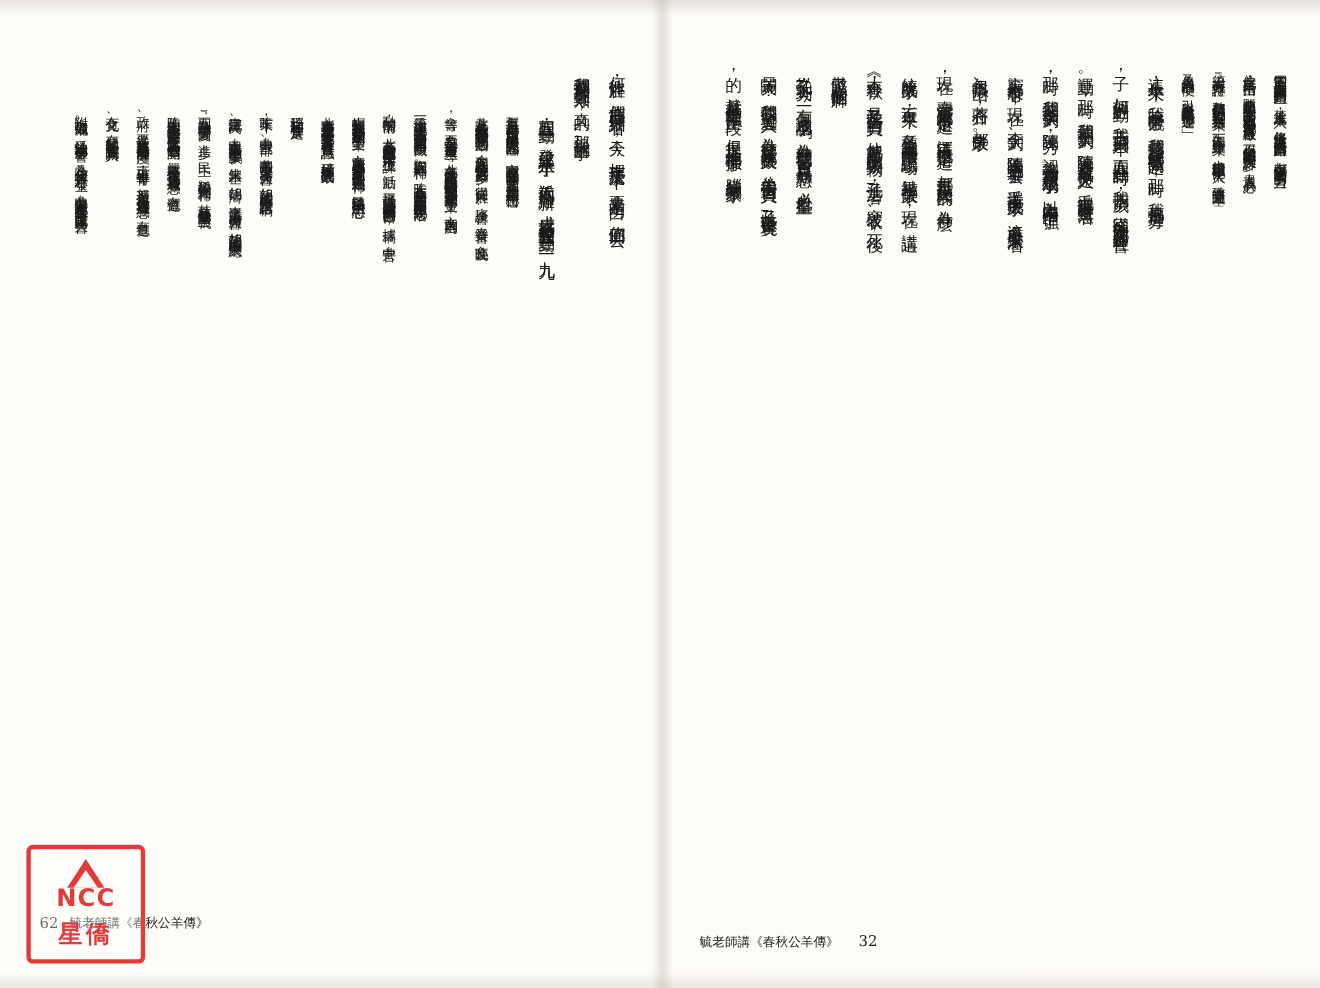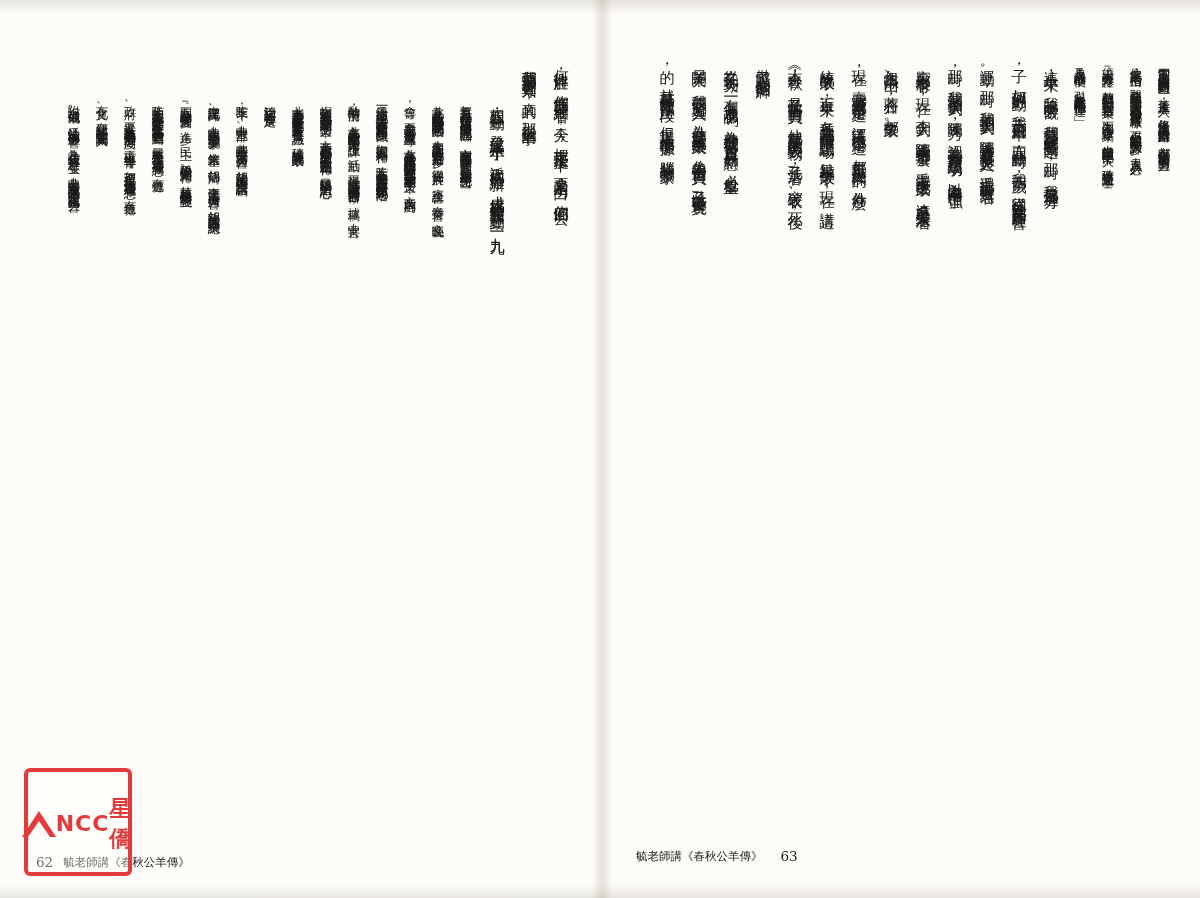--- a/index.html
+++ b/index.html
@@ -94,35 +94,35 @@
     left: 630px;
     width: 540px;
     height: 770px;
     display: flex;
     flex-direction: row-reverse;
     justify-content: flex-start;
     gap: 6px;
   }
 
   .foot-wrap { position: absolute; bottom: 0; left: 0; width: 1200px; height: 70px; }
-  .foot-62 { position:absolute; left: 36px; bottom: 28px; display:flex; align-items:center; gap:10px;}
+  .foot-62 { position:absolute; left: 36px; bottom: 50px; display:flex; gap:10px;}
   .foot-63 { position:absolute; left: 636px; bottom: 34px; display:flex; align-items:center; gap:10px;}
 
   
   .stamp {
     position: absolute;
     left: 24px;
     bottom: 22px;
     width: 108px;
     height: 108px;
     border: 4px solid #e23b3b;
     border-radius: 6px;
     box-sizing: border-box;
     display: flex;
-    flex-direction: row;
+    flex-direction: column;
     align-items: center;
     justify-content: center;
     color: #e23b3b;
     background: rgba(255,255,255,0.35);
   }
   .stamp .tri {
     width: 0; height: 0;
     border-left: 17px solid transparent;
     border-right: 17px solid transparent;
     border-bottom: 26px solid transparent;
@@ -212,21 +212,21 @@
     <div class="col">的，就是董仲舒勉強作上一段，但是搭上他的徒孫子，腦袋就搬家了。</div>
   </div>
 
   <div class="foot-wrap">
     <div class="foot-62">
       <span class="folio-num" style="font-size:13.5px;">62</span>
       <span style="font-size:11.5px;">毓老師講《春秋公羊傳》</span>
     </div>
     <div class="foot-63">
       <span style="font-size:11.5px;">毓老師講《春秋公羊傳》</span>
-      <span style="font-size:13.5px; margin-left:8px;">63</span>
+      <span style="font-size:13.5px; margin-left:8px;">32</span>
     </div>
   </div>
 
   <div class="stamp">
     <div class="tri"></div>
     <div class="ncc">NCC</div>
     <div class="cn">星僑</div>
   </div>
 </div>
 

